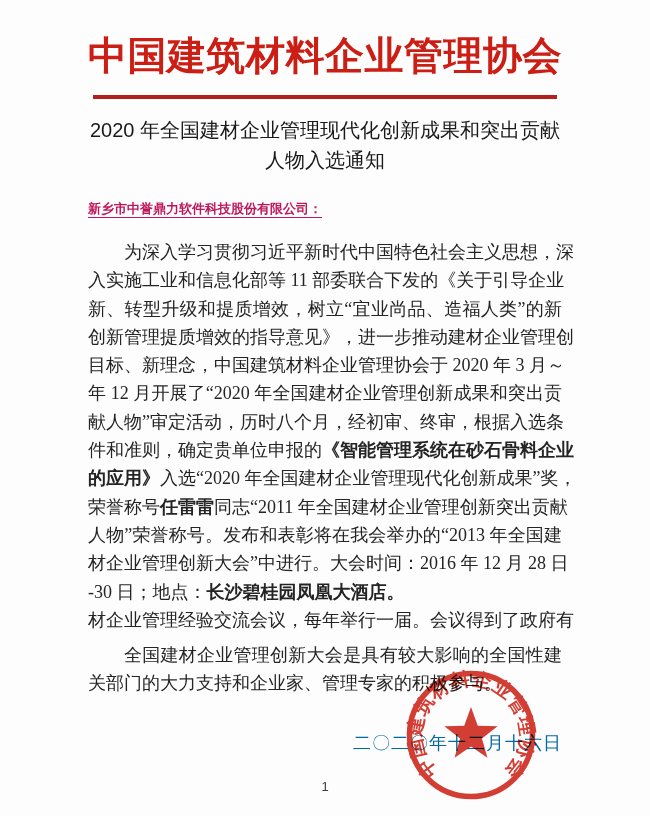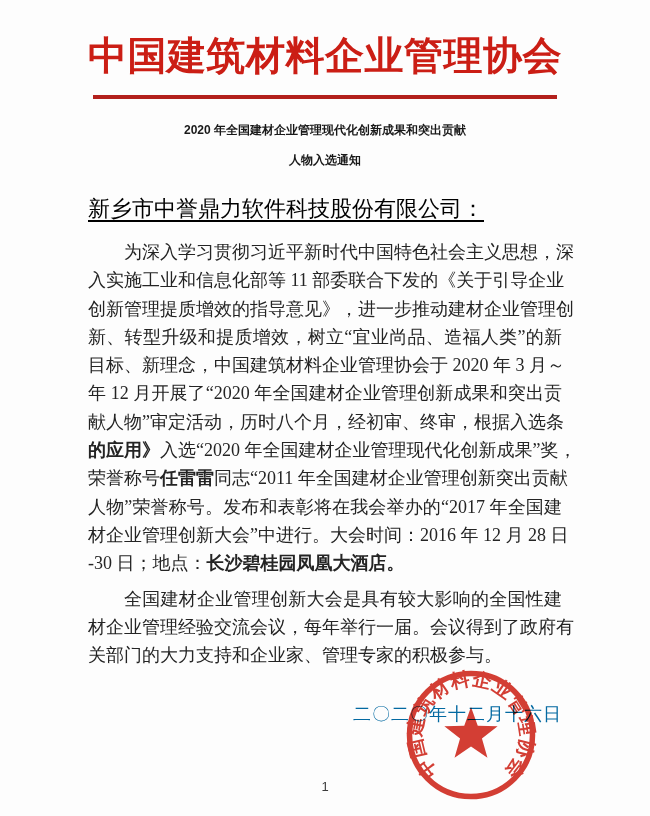--- a/index.html
+++ b/index.html
@@ -24,33 +24,33 @@
   }
   .rule{
     width:464px;height:4px;
     margin:13px auto 0;
     background:var(--rule-red,#b3201c);
   }
   .doc-title{
     margin:16px 60px 9px;
     text-align:center;
     font-family:"Liberation Sans","DejaVu Sans",sans-serif;
-    font-weight:700;
-    font-size:12px;
+    font-weight:400;
+    font-size:20px;
     line-height:30px;
     color:#191919;
   }
   .addressee{
     margin:22px 88px 0;
-    font-size:22px;
+    font-size:13px;
     line-height:24px;
-    font-weight:400;
+    font-weight:700;
     text-decoration:underline;
     text-underline-offset:4px;
-    color:#000000;
+    color:#be185d;
   }
   .body-wrap{
     margin:17px 88px 0;
     font-size:18px;
     color:#242424;
   }
   .body-line{
     height:28.3px;
     line-height:28.3px;
     text-align:justify;
@@ -105,32 +105,33 @@
   <div class="doc-title">
     <div>2020 年全国建材企业管理现代化创新成果和突出贡献</div>
     <div>人物入选通知</div>
   </div>
 
   <div class="addressee">新乡市中誉鼎力软件科技股份有限公司：</div>
 
   <div class="body-wrap">
       <div class="body-line indent"><span>为深入学习贯彻习近平新时代中国特色社会主义思想，深</span></div>
       <div class="body-line"><span>入实施工业和信息化部等 11 部委联合下发的《关于引导企业</span></div>
+      <div class="body-line"><span>新、转型升级和提质增效，树立“宜业尚品、造福人类”的新</span></div>
       <div class="body-line"><span>创新管理提质增效的指导意见》，进一步推动建材企业管理创</span></div>
-      <div class="body-line"><span>新、转型升级和提质增效，树立“宜业尚品、造福人类”的新</span></div>
       <div class="body-line"><span>目标、新理念，中国建筑材料企业管理协会于 2020 年 3 月～</span></div>
       <div class="body-line"><span>年 12 月开展了“2020 年全国建材企业管理创新成果和突出贡</span></div>
       <div class="body-line"><span>献人物”审定活动，历时八个月，经初审、终审，根据入选条</span></div>
+      <div class="body-line"><span>件和准则，确定贵单位申报的</span><span class="b">《智能管理系统在砂石骨料企业</span></div>
       <div class="body-line"><span class="b">的应用》</span><span>入选“2020 年全国建材企业管理现代化创新成果”奖，</span></div>
       <div class="body-line"><span>荣誉称号</span><span class="b">任雷雷</span><span>同志“2011 年全国建材企业管理创新突出贡献</span></div>
-      <div class="body-line"><span>人物”荣誉称号。发布和表彰将在我会举办的“2017 年全国建</span></div>
+      <div class="body-line"><span>人物”荣誉称号。发布和表彰将在我会举办的“2013 年全国建</span></div>
       <div class="body-line"><span>材企业管理创新大会”中进行。大会时间：2016 年 12 月 28 日</span></div>
       <div class="body-line noj"><span>-30 日；地点：</span><span class="b">长沙碧桂园凤凰大酒店。</span></div>
+      <div class="body-line"><span>材企业管理经验交流会议，每年举行一届。会议得到了政府有</span></div>
       <div class="body-line indent"><span>全国建材企业管理创新大会是具有较大影响的全国性建</span></div>
-      <div class="body-line"><span>材企业管理经验交流会议，每年举行一届。会议得到了政府有</span></div>
       <div class="body-line noj"><span>关部门的大力支持和企业家、管理专家的积极参与。</span></div>
     </div>
 
   <div class="date-line">二〇二〇年十二月十六日</div>
 
   <svg class="seal" viewBox="-69 -69 138 138" aria-hidden="true">
     <circle cx="0" cy="0" r="61.5" fill="none" stroke="#cf2318" stroke-width="5.5"></circle>
     <path id="sealArc" d="M -33.1 36.8 A 49.5 49.5 0 1 1 33.1 36.8" fill="none"></path>
     <text class="seal-text" fill="#cf2318">
       <textPath href="#sealArc" startOffset="0">中国建筑材料企业管理协会</textPath>

